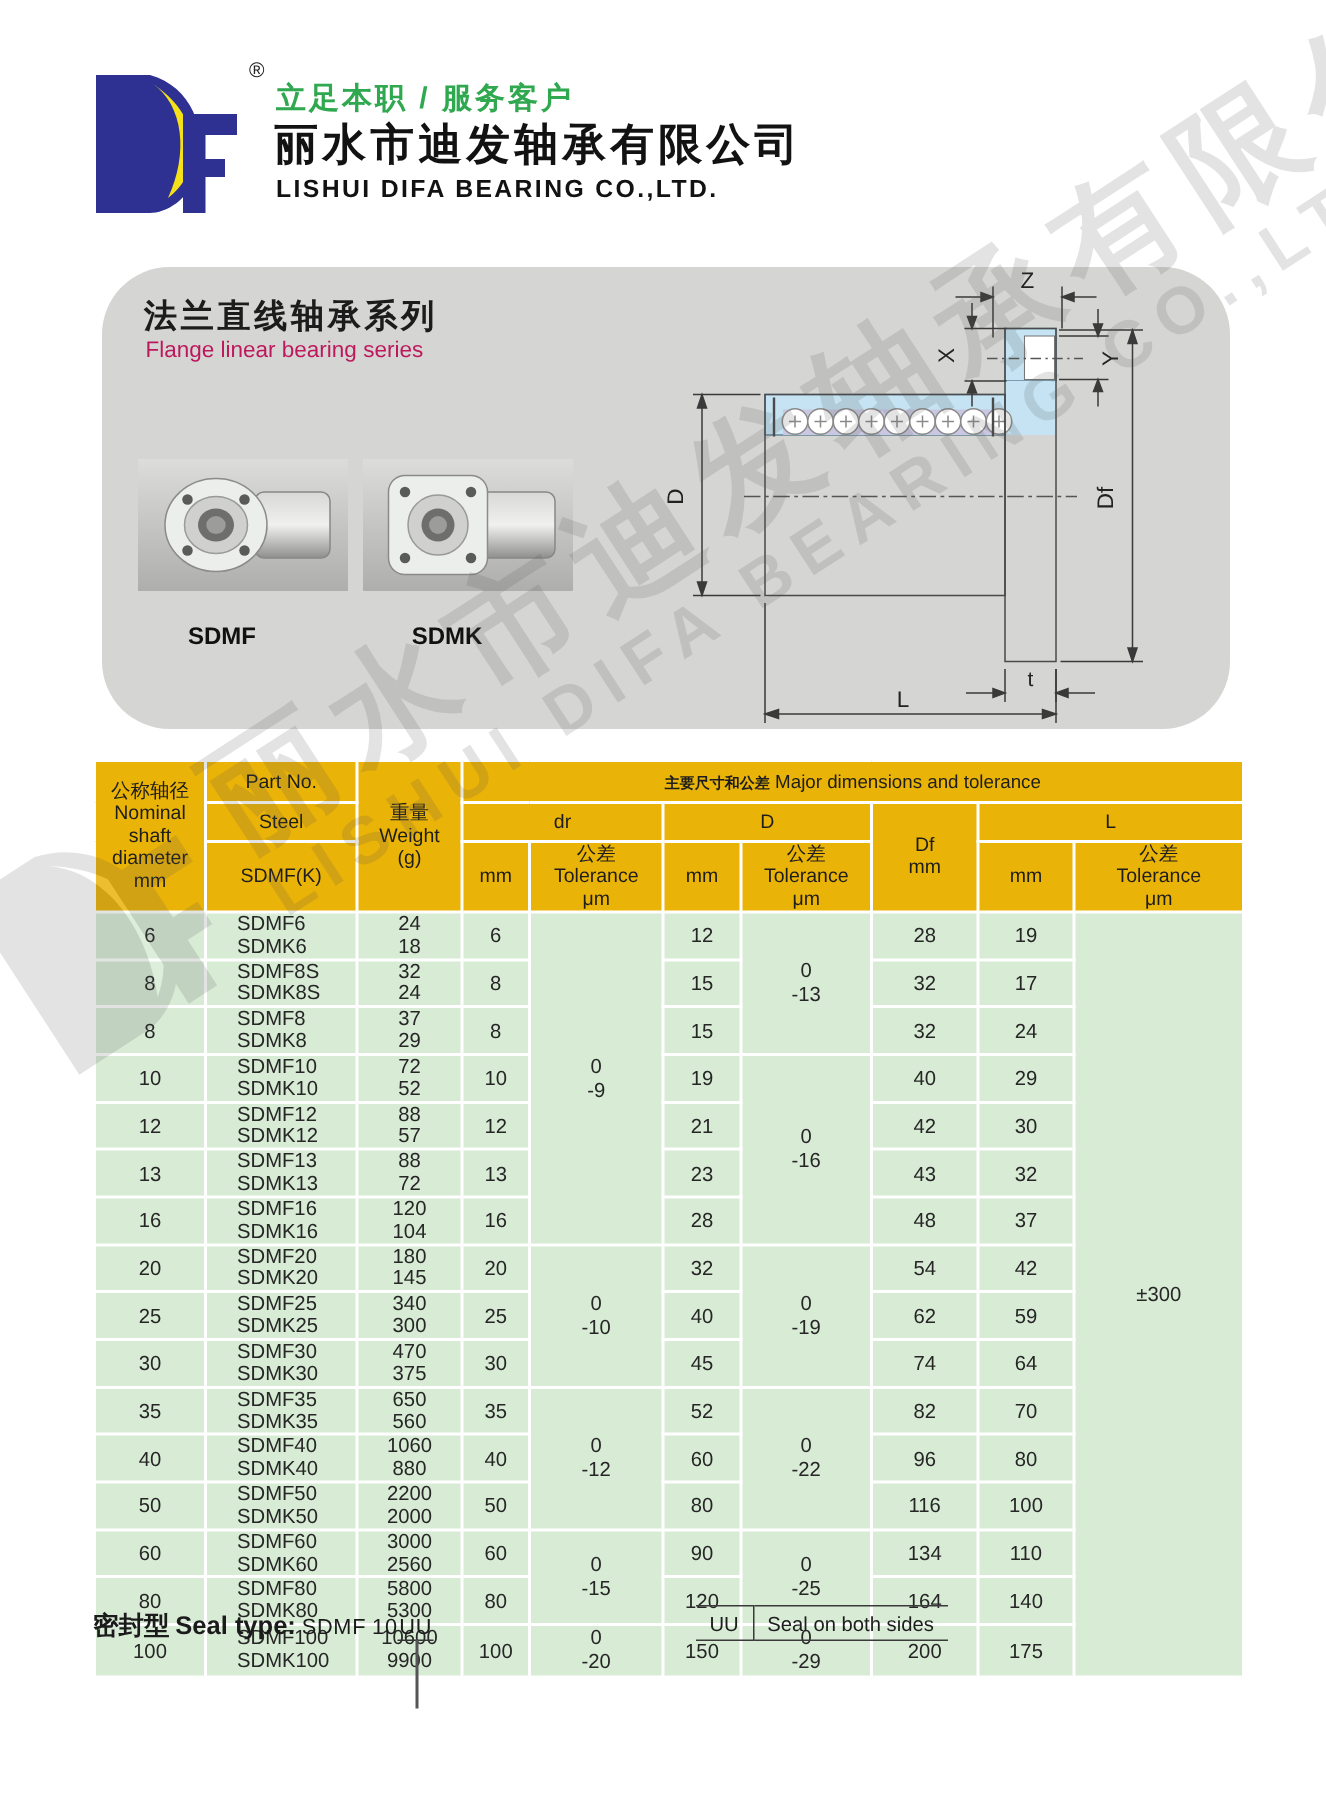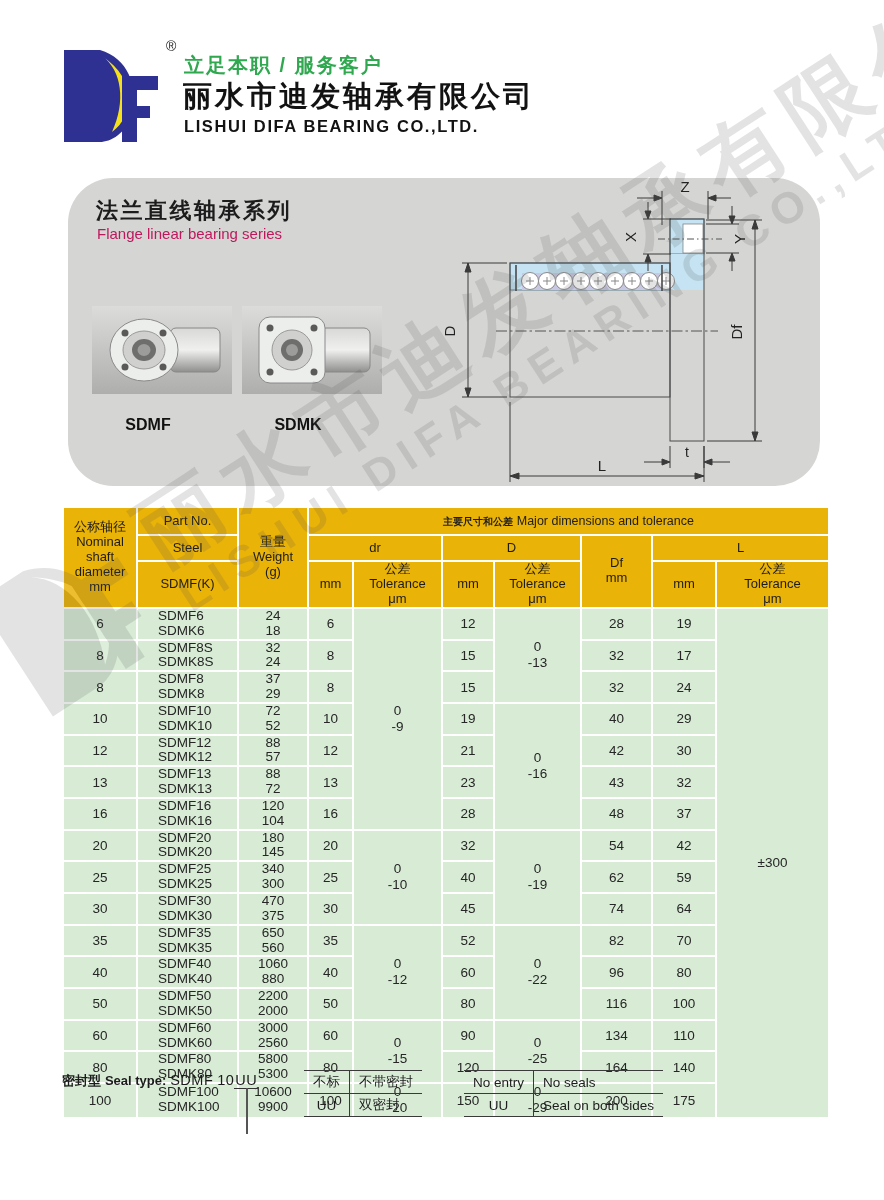--- a/index.html
+++ b/index.html
@@ -42,21 +42,21 @@
   .tolh{font-size:11px;line-height:1.12;margin-left:21px;}
   .cjk-b{font-weight:bold;font-size:10px;}
   .en-s{font-size:12.5px;}
   td.left{text-align:left;padding-left:20px;}
   .two div{line-height:1.1;}
   .tolcell div{line-height:1.2;}
 
   
   .seal{position:absolute;left:62px;top:1066px;width:780px;height:100px;font-size:14px;}
   .seal-line{position:absolute;left:0;top:6px;white-space:nowrap;}
-  .seal-lab{font-weight:bold;font-size:13px;}
+  .seal-lab{font-weight:bold;font-size:17px;}
   .seal-val{font-size:14.5px;letter-spacing:0.5px;}
   .seal-uu{position:relative;border-bottom:1.5px solid #333;padding:0 1px;}
   .seal-uu::after{content:"";position:absolute;left:50%;top:16px;width:1.5px;height:46px;background:#555;}
   .mini{border-collapse:collapse;position:absolute;top:4px;border-top:1.5px solid #3a3a3a;border-bottom:1.5px solid #3a3a3a;}
   .mini td{font-size:13.5px;height:22px;padding:0 9px;color:#1d1d1d;}
   .mini tr:first-child td{border-bottom:1.5px solid #3a3a3a;}
   .mini td:first-child{border-right:1.5px solid #3a3a3a;text-align:center;}
   .mini td:last-child{text-align:left;}
   .mini-cn{left:242px;} .mini-en{left:402px;}
 </style>
@@ -702,38 +702,22 @@
       </tbody>
   </table>
 
   <div class="seal">
     <div class="seal-line">
       <span class="seal-lab">密封型</span>
       <span class="seal-lab">Seal type:</span>
       <span class="seal-val">SDMF</span>
       <span class="seal-val">10</span><span class="seal-val seal-uu">UU</span>
     </div>
-    <table class="mini mini-cn">
-      <tbody>
-          <tr>
-        <td>不标</td>
-        <td>不带密封</td>
-      </tr>
-      <tr>
-        <td>UU</td>
-        <td>双密封</td>
-      </tr>
-    </tbody>
-      </table>
     <table class="mini mini-en">
       <tbody>
-          <tr>
-        <td>No entry</td>
-        <td>No seals</td>
-      </tr>
       <tr>
         <td>UU</td>
         <td>Seal on both sides</td>
       </tr>
     </tbody>
       </table>
   </div>
 
 </div>
 

